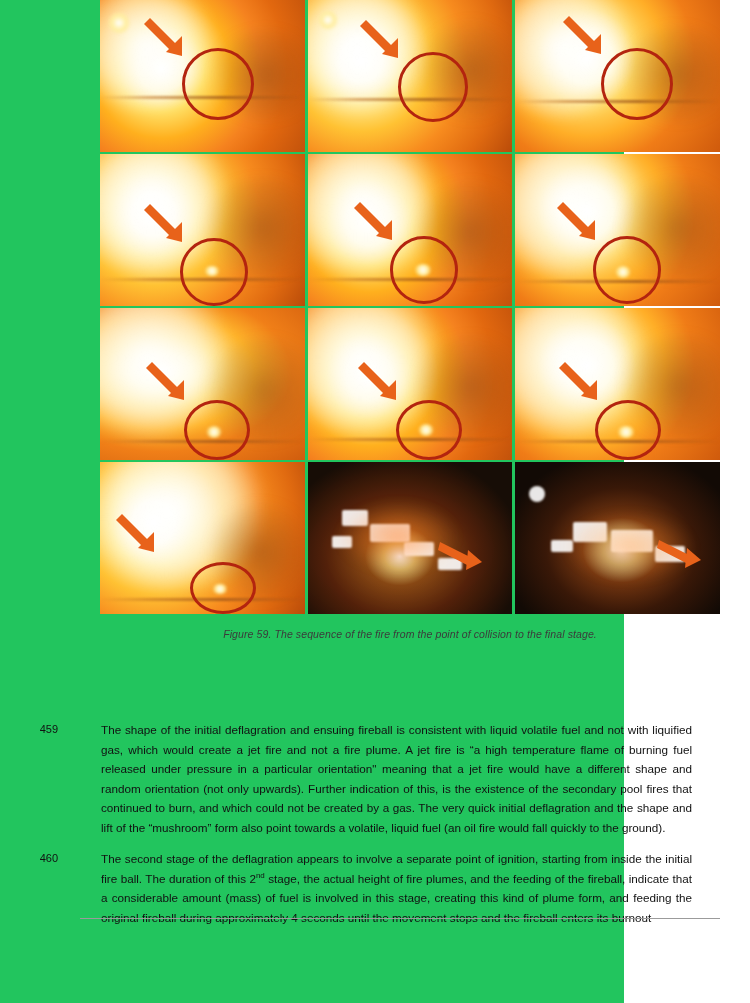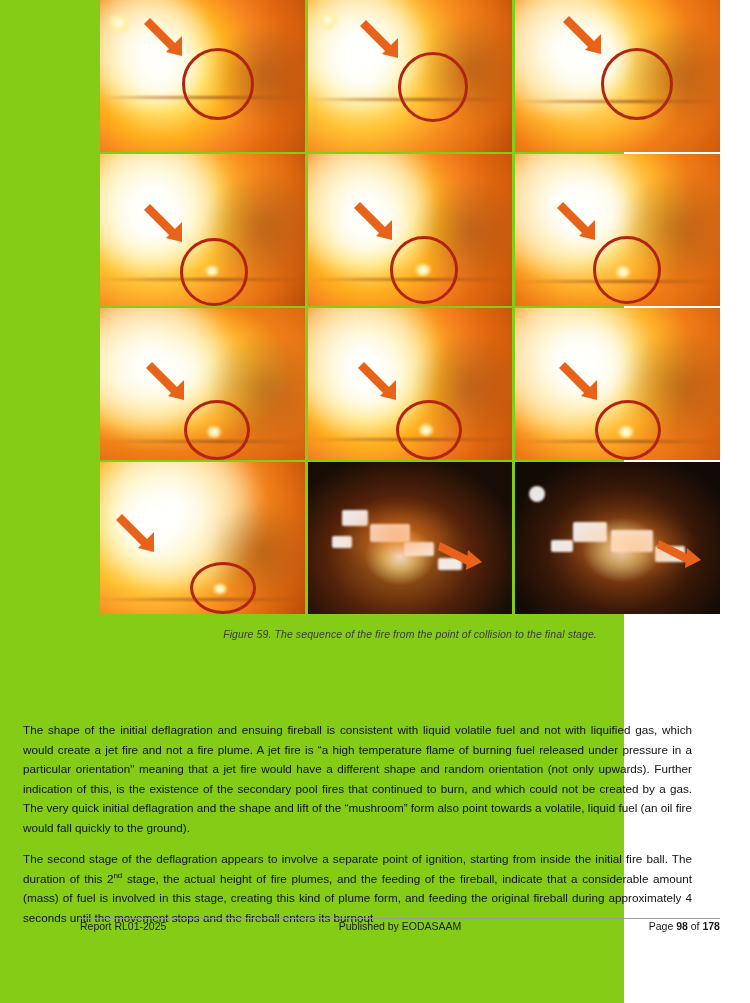--- a/index.html
+++ b/index.html
@@ -14,21 +14,21 @@
     font-family: "Liberation Sans", sans-serif;
     color: #111111;
     position: relative;
     overflow: hidden;
   }
 
   .page {
     width: 624px;
     height: 1003px;
     position: relative;
-    background: #84cc16;
+    background: #22c55e;
   }
 
   
   .figure-block {
     position: absolute;
     left: 100px;
     top: 0px;
     width: 620px;
   }
 
@@ -397,29 +397,26 @@
       </div>
 
     </div>
 
     <div class="figure-caption">Figure 59. The sequence of the fire from the point of collision to the final stage.</div>
   </div>
 
   <div class="body-area">
 
     <div class="para">
+      <div class="para-num">459</div>
       <div class="para-text">The shape of the initial deflagration and ensuing fireball is consistent with liquid volatile fuel and not with liquified gas, which would create a jet fire and not a fire plume. A jet fire is “a high temperature flame of burning fuel released under pressure in a particular orientation" meaning that a jet fire would have a different shape and random orientation (not only upwards). Further indication of this, is the existence of the secondary pool fires that continued to burn, and which could not be created by a gas. The very quick initial deflagration and the shape and lift of the “mushroom” form also point towards a volatile, liquid fuel (an oil fire would fall quickly to the ground).</div>
     </div>
 
     <div class="para">
+      <div class="para-num">460</div>
       <div class="para-text"><span>The second stage of the deflagration appears to involve a separate point of ignition, starting from inside the initial fire ball. The duration of this 2</span><sup>nd</sup><span> stage, the actual height of fire plumes, and the feeding of the fireball, indicate that a considerable amount (mass) of fuel is involved in this stage, creating this kind of plume form, and feeding the original fireball during approximately 4 seconds until the movement stops and the fireball enters its burnout</span></div>
     </div>
 
   </div>
 
   <div class="footer-rule"></div>
-  <div class="footer">
-    <div class="footer-left">Report RL01-2025</div>
-    <div class="footer-center">Published by EODASAAM</div>
-    <div class="footer-right"><span>Page </span><b>98</b><span> of </span><b>178</b></div>
-  </div>
 
 </div>
 
 </body></html>

